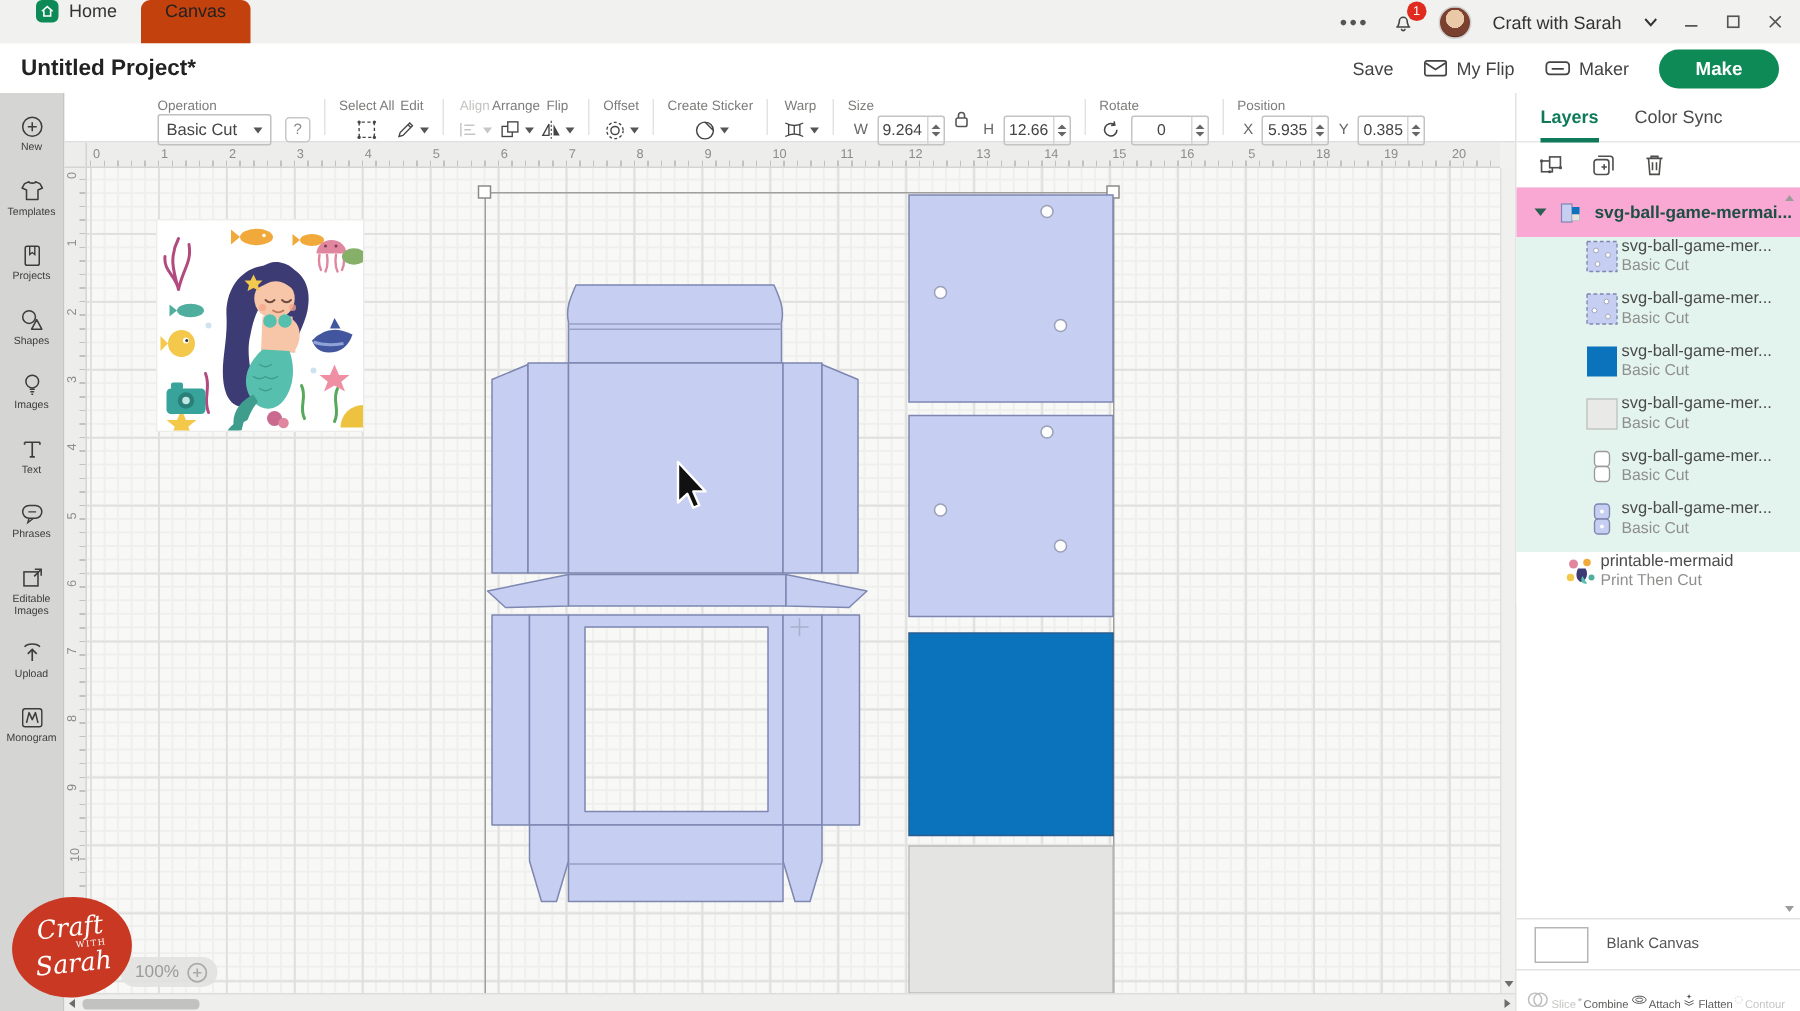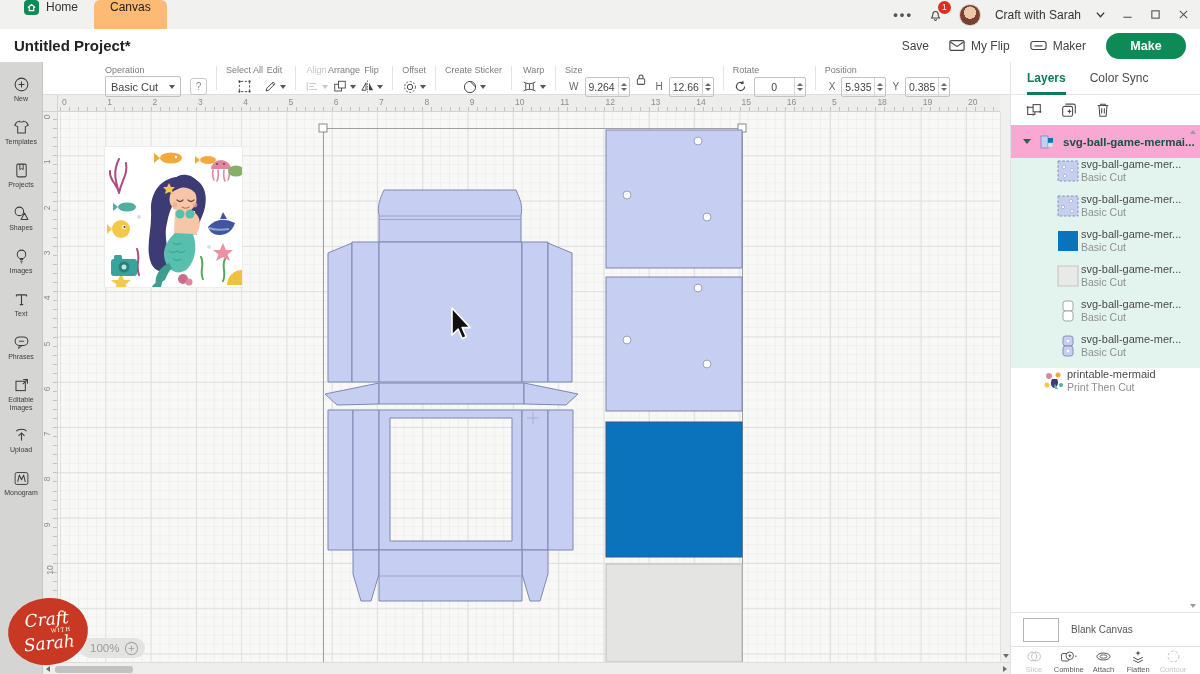--- a/index.html
+++ b/index.html
@@ -3,21 +3,21 @@
 <meta charset="utf-8">
 <style>
   *{margin:0;padding:0;box-sizing:border-box}
   html,body{width:1200px;height:674px;overflow:hidden;font-family:"Liberation Sans",sans-serif;background:#f1f1f0}
   .app{position:relative;width:1200px;height:674px}
 
   
   .topbar{position:absolute;left:0;top:0;width:1200px;height:29px;background:#f1f1f0;display:flex;align-items:stretch}
   .tab{display:flex;align-items:flex-start;gap:7px;padding:0 16px;font-size:12px;color:#333}
   .tab-home{margin-left:8px}
-  .tab-canvas{background:#fdba74;border-radius:6px 6px 0 0;color:#222}
+  .tab-canvas{background:#c2410c;border-radius:6px 6px 0 0;color:#222}
   .home-ic{width:15px;height:15px;background:#0e8a57;border-radius:4px;display:flex;align-items:center;justify-content:center}
   .topbar-right{margin-left:auto;display:flex;align-items:center;gap:14px;padding-right:10px}
   .dots{letter-spacing:2px;color:#555;font-size:13px;font-weight:bold}
   .bell-wrap{position:relative;width:18px;height:18px}
   .badge{position:absolute;top:-5px;right:-6px;min-width:13px;height:13px;border-radius:7px;background:#e02b1f;color:#fff;font-size:8.5px;display:flex;align-items:center;justify-content:center;padding:0 3px}
   .avatar{width:22px;height:22px;border-radius:50%;background:radial-gradient(circle at 50% 38%, #e9c9a8 0 38%, #7a4030 39% 72%, #5e2e24 73%);border:1px solid #d0d0cf}
   .acct{font-size:12px;color:#333}
   .winbtn{width:14px;height:14px;display:flex;align-items:center;justify-content:center}
 
   
@@ -109,21 +109,21 @@
   .ltext{display:flex;flex-direction:column;line-height:13px}
   .lname{font-size:11px;color:#4a4a4a}
   .lop{font-size:10.5px;color:#8f8f8e}
   .pscroll{position:absolute;right:4px;width:0;height:0;border-left:3.5px solid transparent;border-right:3.5px solid transparent}
   .pscroll.up{top:68px;border-bottom:4.5px solid #9c9c9b}
   .pscroll.down{top:542px;border-top:4.5px solid #9c9c9b}
   .panel-bottom{position:absolute;left:0;right:0;bottom:0}
   .blank-row{height:34px;border-top:1px solid #e2e2e1;display:flex;align-items:center;gap:12px;padding-left:12px;font-size:10px;color:#555}
   .blank-thumb{width:36px;height:24px;background:#fff;border:1px solid #b5b5b4}
   .panel-actions{height:28px;border-top:1px solid #e2e2e1;display:flex;justify-content:space-between;padding:2px 10px 0 6px}
-  .pa{display:flex;flex-direction:column;align-items:center;justify-content:center;gap:1px;width:34px}
+  .pa{display:flex;flex-direction:row;align-items:flex-end;justify-content:center;gap:1px;width:34px}
   .pa span{font-size:7.5px;color:#5a5a59;white-space:nowrap}
   .pa.dis span{color:#c5c5c4}
   .pa.dis svg{opacity:.4}
 </style>
 </head>
 <body>
 
 <div class="app">
 
   <div class="topbar">

